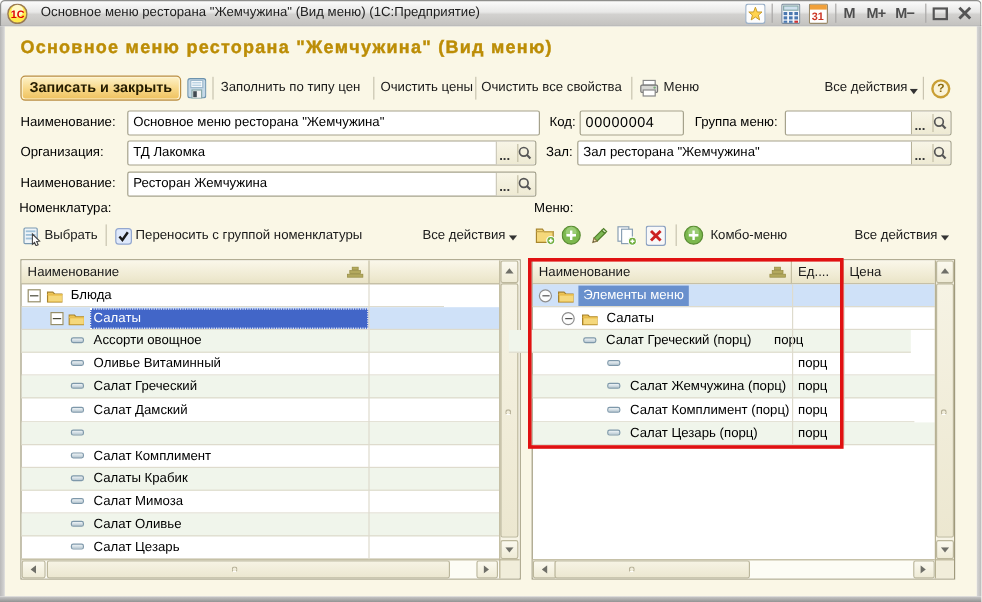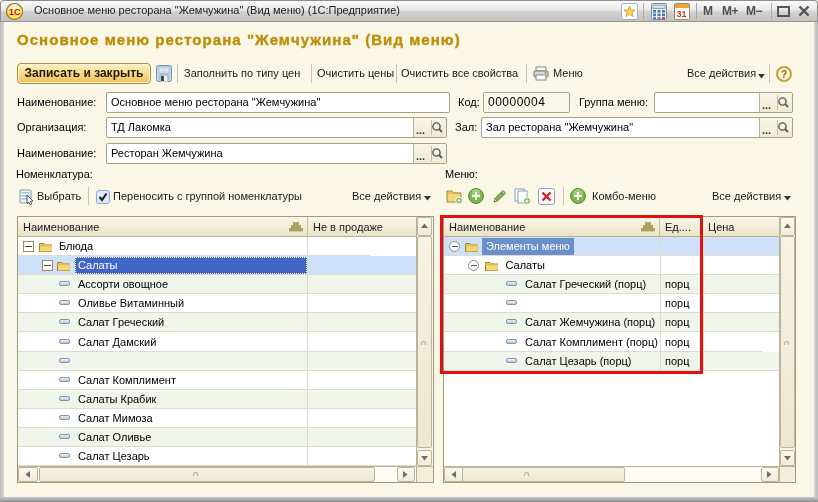--- a/index.html
+++ b/index.html
@@ -257,21 +257,20 @@
 <div class="abs ptool" style="left:592px;top:190px">Комбо-меню</div>
 <div class="abs ptool" style="left:712px;top:190px">Все действия</div>
 <svg class="abs" style="left:784px;top:196px" width="8" height="5">
     <path d="M0 0 L7 0 L3.5 4.5 Z" fill="#333"></path>
   </svg>
 
 <div class="abs tbl" id="ltable" style="left:17px;top:216px;width:417px;height:267px"></div>
 
 <div class="abs thead" style="left:18px;top:217px;width:398px">
  <div class="hcell" style="left:0;width:290px">Наименование</div>
- <div class="hcell" style="left:290px;width:108px;border-right:none">Не в продаже</div>
 </div>
 <svg class="abs" style="left:289px;top:222px;z-index:5" width="14" height="10">
     <rect x="4.5" y="0.5" width="5" height="2.5" fill="#b3a95e" stroke="#958b42" stroke-width="0.6"></rect>
     <rect x="2.5" y="3.5" width="9" height="2.5" fill="#b3a95e" stroke="#958b42" stroke-width="0.6"></rect>
     <rect x="0.5" y="6.5" width="13" height="2.5" fill="#b3a95e" stroke="#958b42" stroke-width="0.6"></rect>
   </svg>
 
 <div id="lrows"></div>
 
 <div class="abs tbl" id="rtable" style="left:443px;top:216px;width:353px;height:267px"></div>
@@ -385,21 +384,21 @@
     </div>
     <div class="abs row" style="left:444px;top:256.1px;width:335px">
       <div class="expci" style="left:24px;top:4px"></div>
       <svg class="folder" style="left:41px;top:4px" width="14" height="12">
         <path d="M0.5 2.5 L5 2.5 L6.5 4 L13.5 4 L13.5 11 L0.5 11 Z" fill="#eec453" stroke="#a5822e"></path>
         <path d="M0.5 4.5 L13.5 4.5" stroke="#e6bc4e"></path>
         <path d="M1.5 5.5 L12.5 5.5 L12.5 10 L1.5 10 Z" fill="#f5d87c"></path>
       </svg>
       <div style="position:absolute;left:61.5px;top:0">Салаты</div>
     </div>
-    <div class="abs row tint" style="left:444px;top:275.2px;width:335px">
+    <div class="abs row tint" style="left:424px;top:275.2px;width:335px">
       <div class="dash" style="left:62px;top:6px"></div>
       <div style="position:absolute;left:81px;top:0">Салат Греческий (порц)</div>
       <div style="position:absolute;left:221px;top:0">порц</div>
     </div>
     <div class="abs row" style="left:444px;top:294.3px;width:335px">
       <div class="dash" style="left:62px;top:6px"></div>
       <div style="position:absolute;left:221px;top:0">порц</div>
     </div>
     <div class="abs row tint" style="left:444px;top:313.4px;width:335px">
       <div class="dash" style="left:62px;top:6px"></div>

